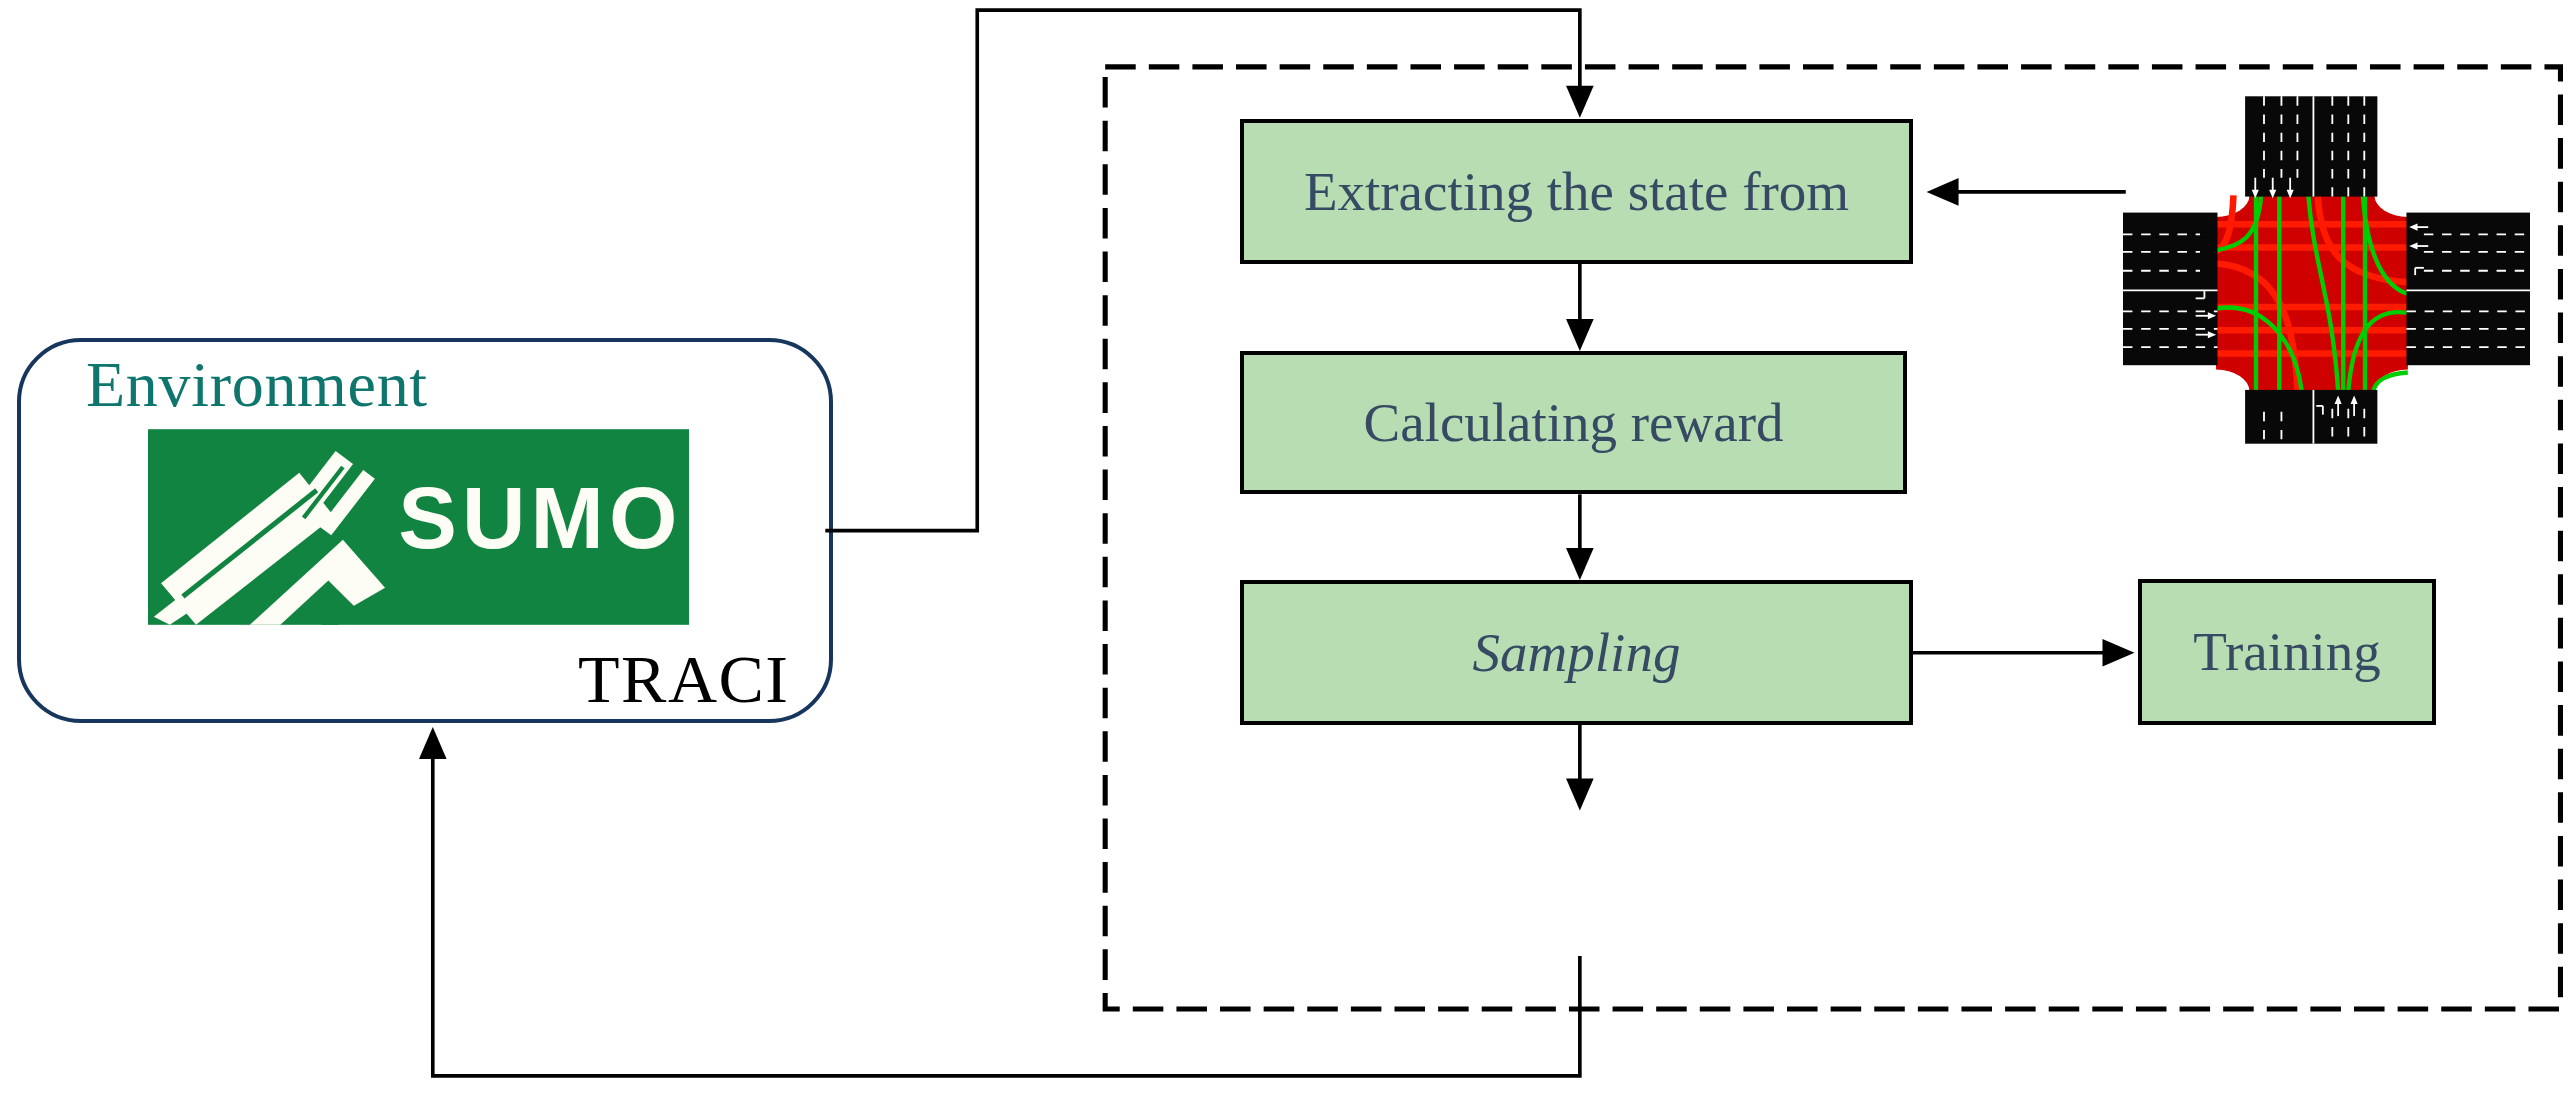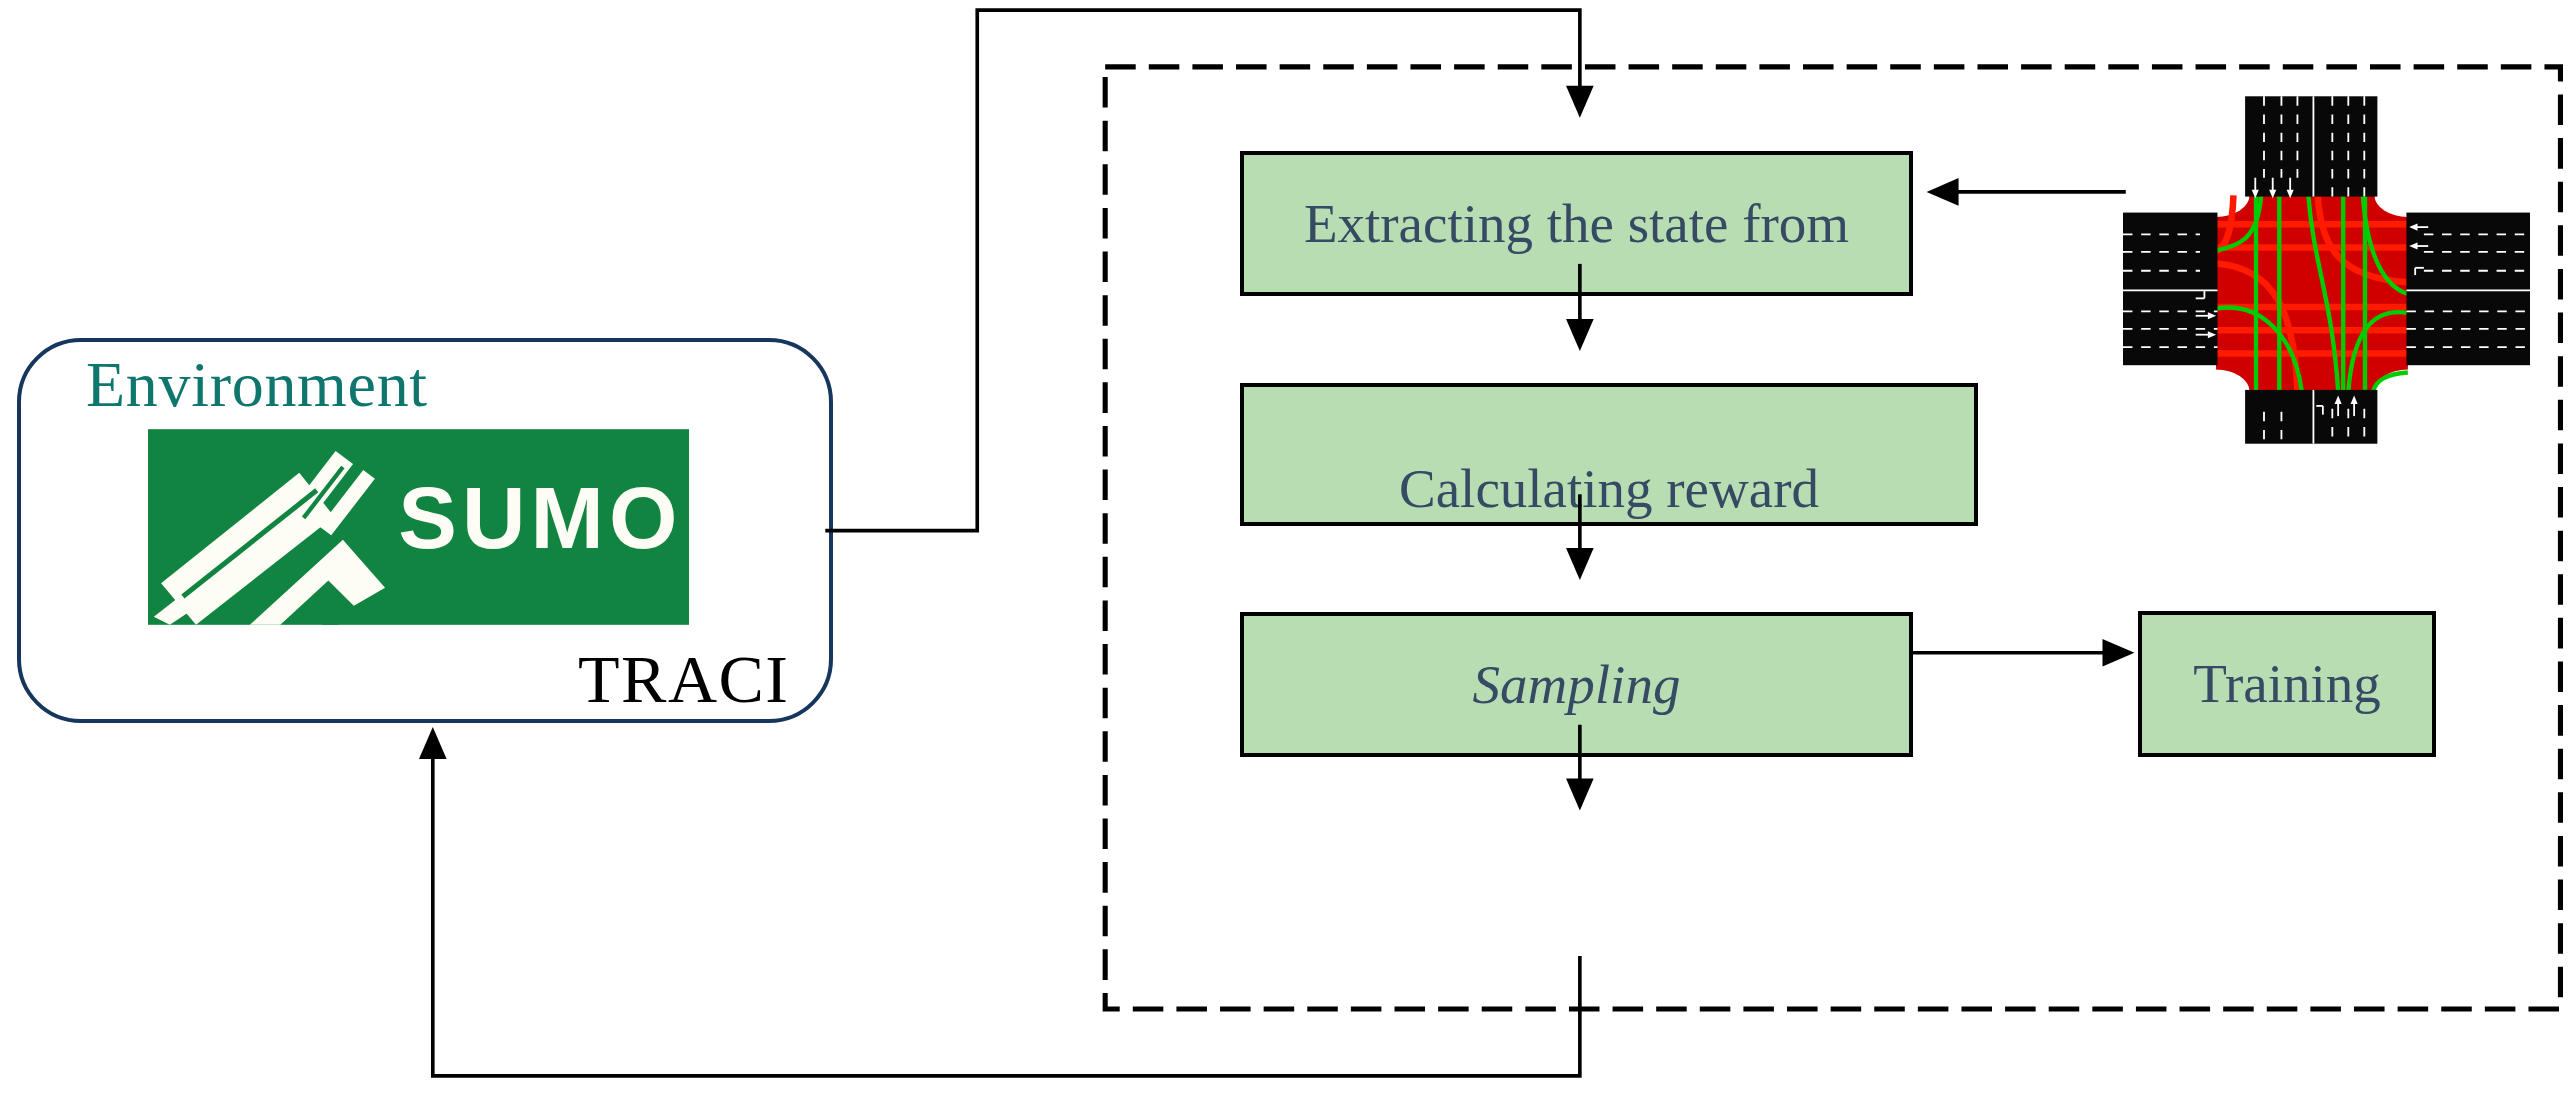--- a/index.html
+++ b/index.html
@@ -8,24 +8,24 @@
   .abs{position:absolute;}
   
   #env-box{left:16.7px;top:338px;width:816px;height:385px;border:4.4px solid #17365d;border-radius:64px;box-sizing:border-box;background:#ffffff;}
   #env-title{left:86px;top:348px;font-size:64px;color:#0f766e;letter-spacing:0.7px;}
   #traci-label{left:578px;top:640px;font-size:68px;color:#000000;letter-spacing:1.5px;}
   #sumo-logo{left:148px;top:429px;width:541px;height:196px;}
   
   #overlay{left:0;top:0;width:2576px;height:1094px;pointer-events:none;}
   
   .flow-box{background:#b9ddb2;border:4.4px solid #000000;box-sizing:border-box;
-            display:flex;align-items:center;justify-content:center;flex-direction:row;
-            color:#374a63;font-size:55px;text-align:center;line-height:1.22;margin-top:32px;}
+            display:flex;align-items:center;justify-content:center;flex-direction:column;
+            color:#374a63;font-size:55px;text-align:center;line-height:1.22;}
   #box-extract{left:1240px;top:119px;width:673px;height:145px;}
-  #box-calc{left:1240px;top:351px;width:738px;height:143px;align-items:flex-end;}
+  #box-calc{left:1240px;top:351px;width:667px;height:143px;}
   #box-sampling{left:1240px;top:580px;width:673px;height:145px;font-style:italic;}
   #box-exec{left:1240px;top:811px;width:673px;height:145px;}
   #box-training{left:2138px;top:579px;width:298px;height:146px;}
   #junction{left:2123px;top:96px;width:407px;height:348px;}
 </style>
 </head>
 <body>
 
 <div id="canvas">
 

